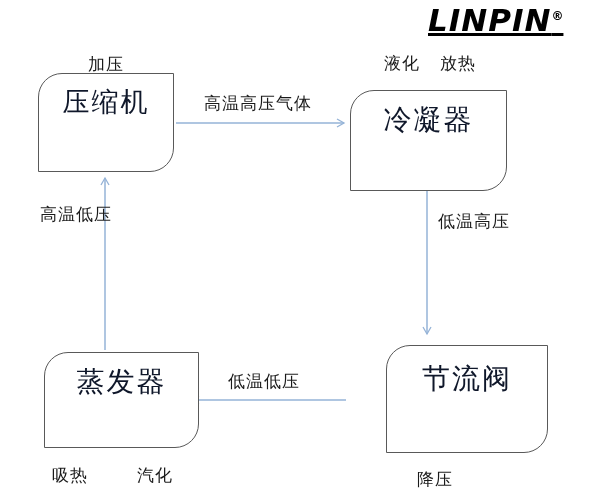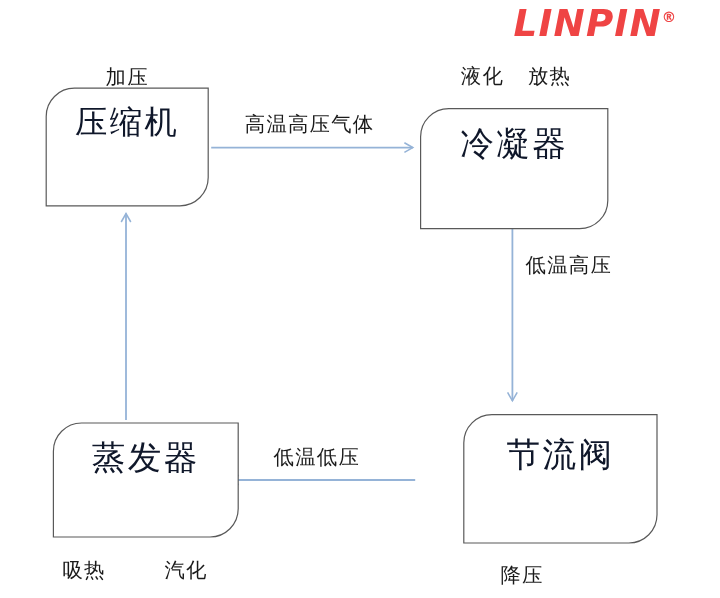--- a/index.html
+++ b/index.html
@@ -50,27 +50,28 @@
   .lbl-gwgy{left:204px;top:92px;}
   .lbl-gwdy{left:40px;top:203px;}
   .lbl-dwgy{left:438px;top:210px;}
   .lbl-dwdy{left:228px;top:370px;}
   .lbl-xire{left:52px;top:464px;}
   .lbl-qihua{left:100px;top:464px;margin-left:37px;}
   .lbl-jiangya{left:417px;top:468px;}
   .logo{
     position:absolute;
     left:428px;top:2px;
-    color:#ef4444;
+    color:#000000;
     font-family:"DejaVu Sans","Liberation Sans",sans-serif;
     font-weight:bold;
     font-style:italic;
     font-size:31px;
     letter-spacing:1px;
     white-space:nowrap;
+    text-decoration:underline;
   }
   .logo .reg{
     font-size:12px;
     font-style:normal;
     vertical-align:super;
     letter-spacing:0;
   }
 </style>
 </head>
 <body>
@@ -109,14 +110,15 @@
   <span class="lbl lbl-jiaya">加压</span>
   <span class="lbl lbl-yehua">液化</span>
   <span class="lbl lbl-fangre">放热</span>
   <span class="lbl lbl-jiangya">降压</span>
   <span class="lbl lbl-xire">吸热</span>
   <span class="lbl lbl-qihua">汽化</span>
 
   <span class="lbl lbl-gwgy">高温高压气体</span>
   <span class="lbl lbl-dwdy">低温低压</span>
   <span class="lbl lbl-dwgy">低温高压</span>
+  <span class="lbl lbl-gwdy">高温低压</span>
 
 </div>
 
 </body></html>

